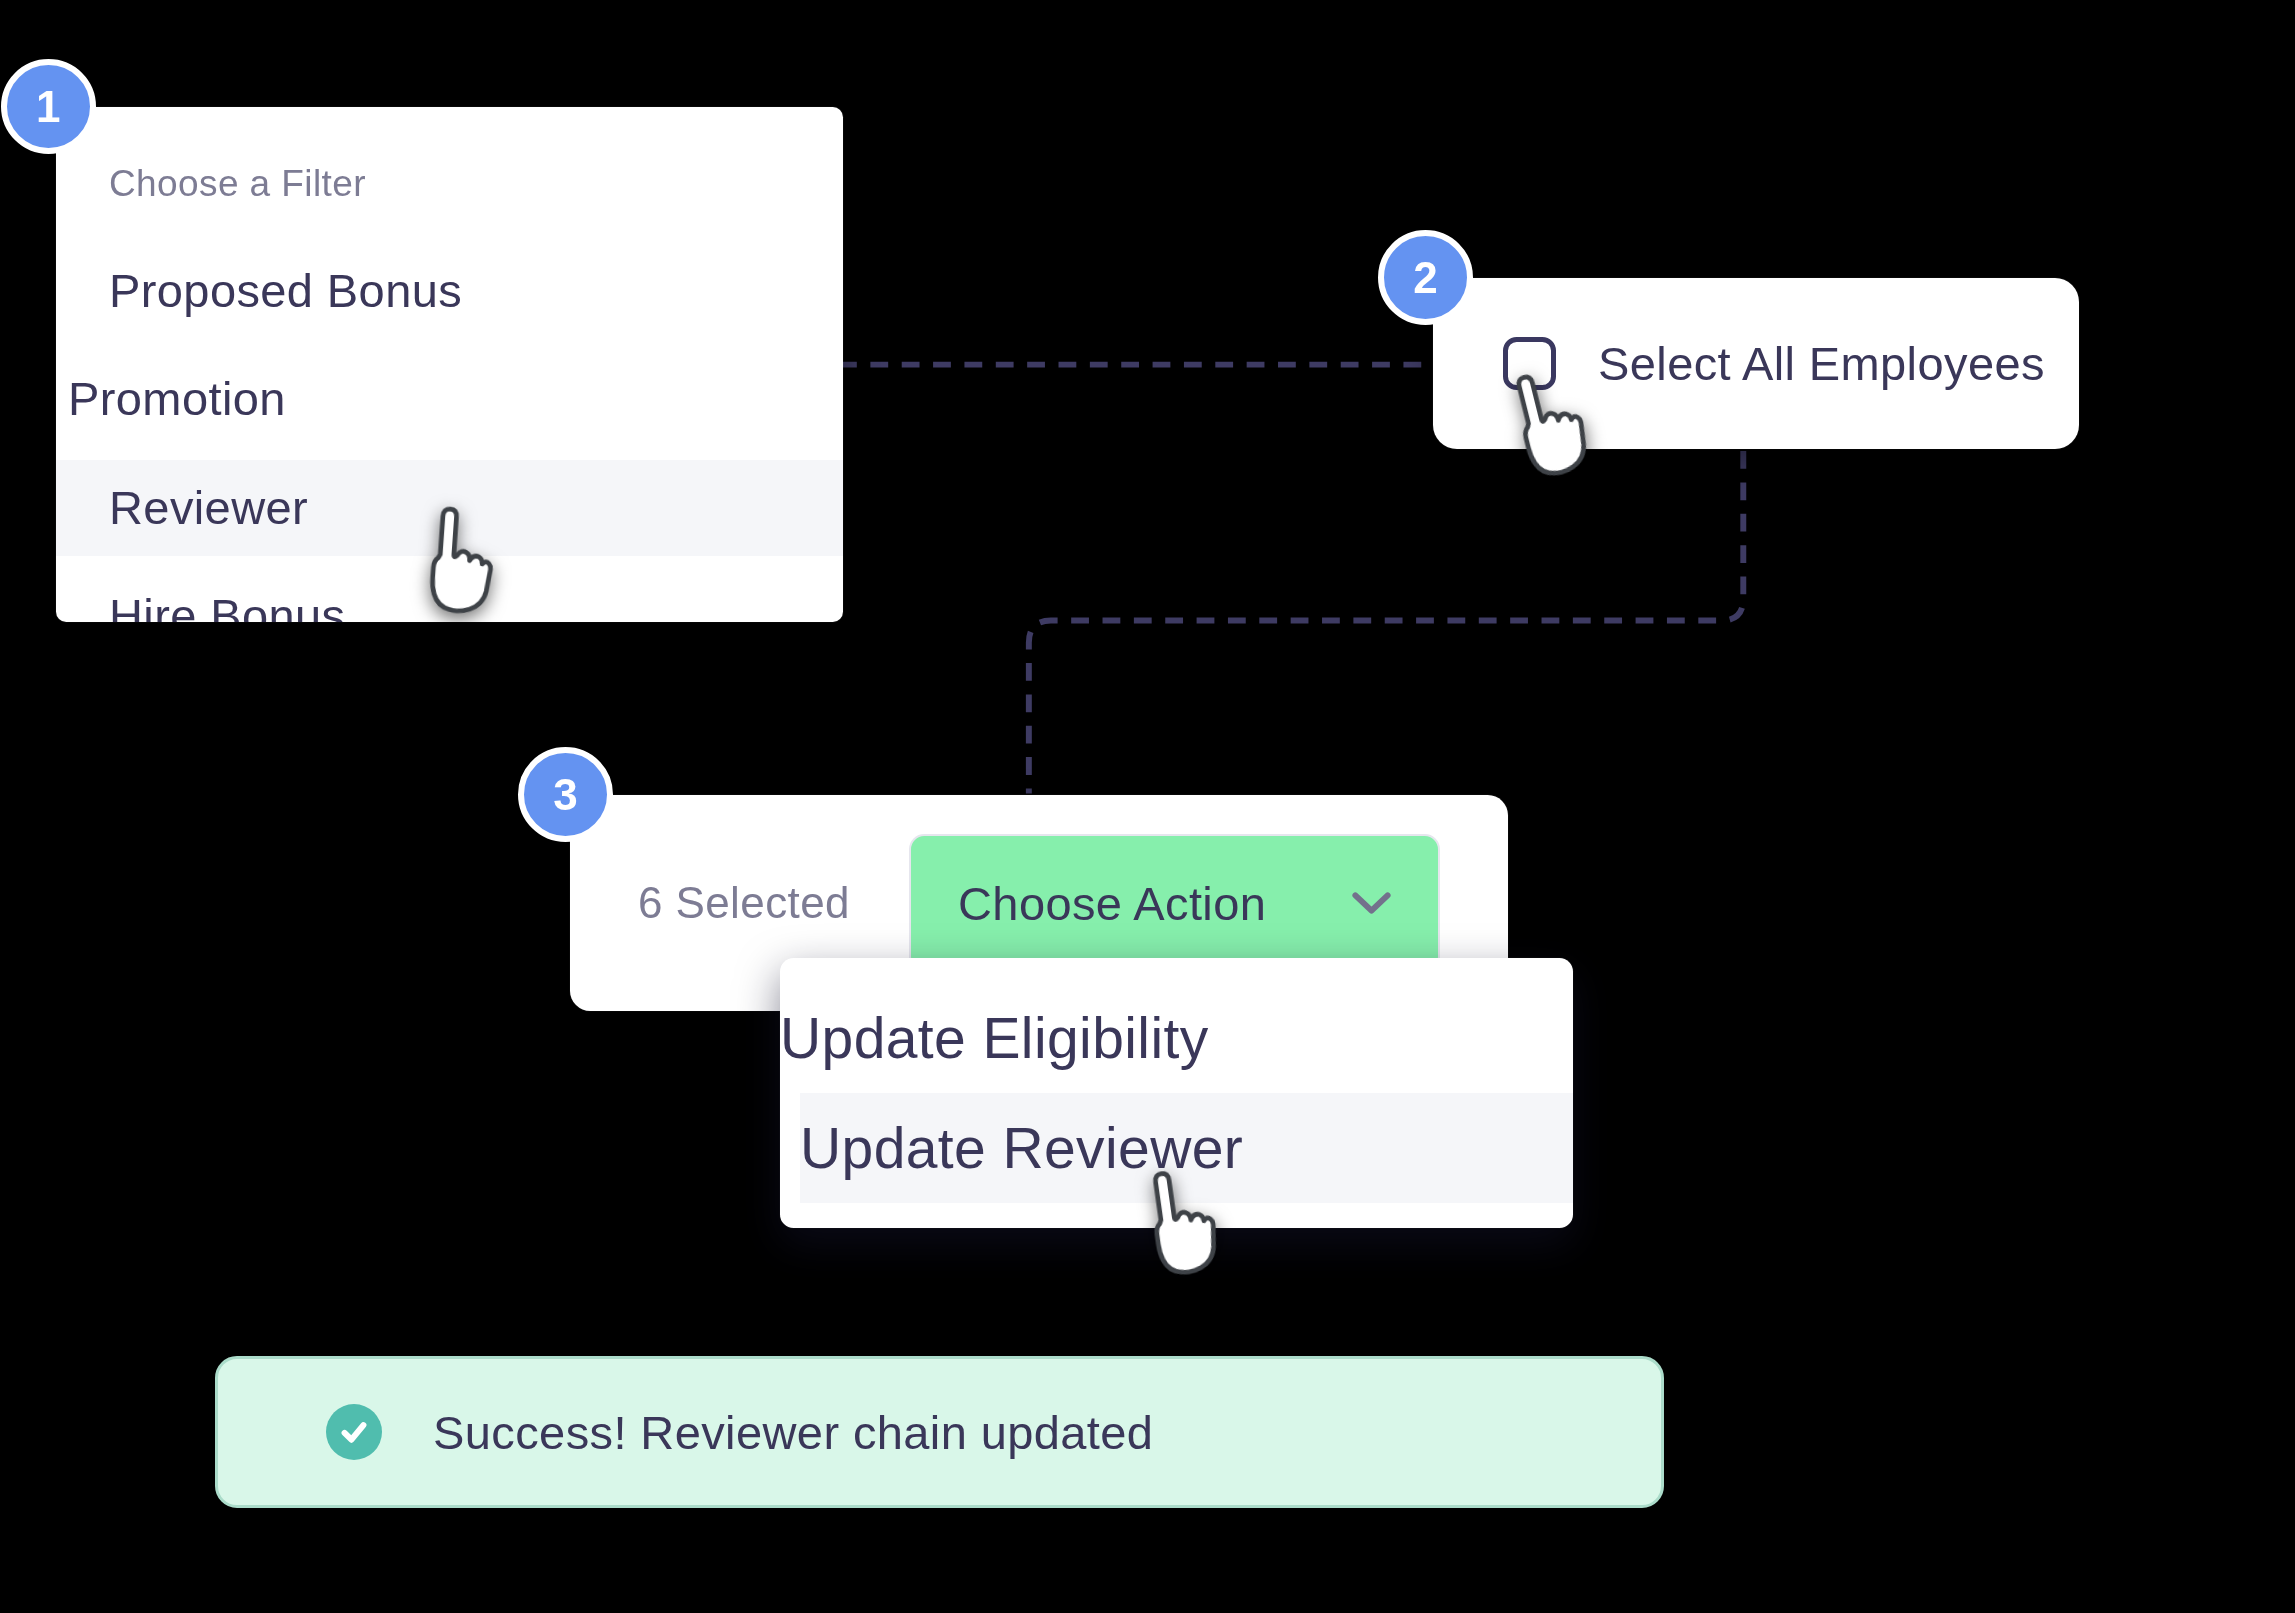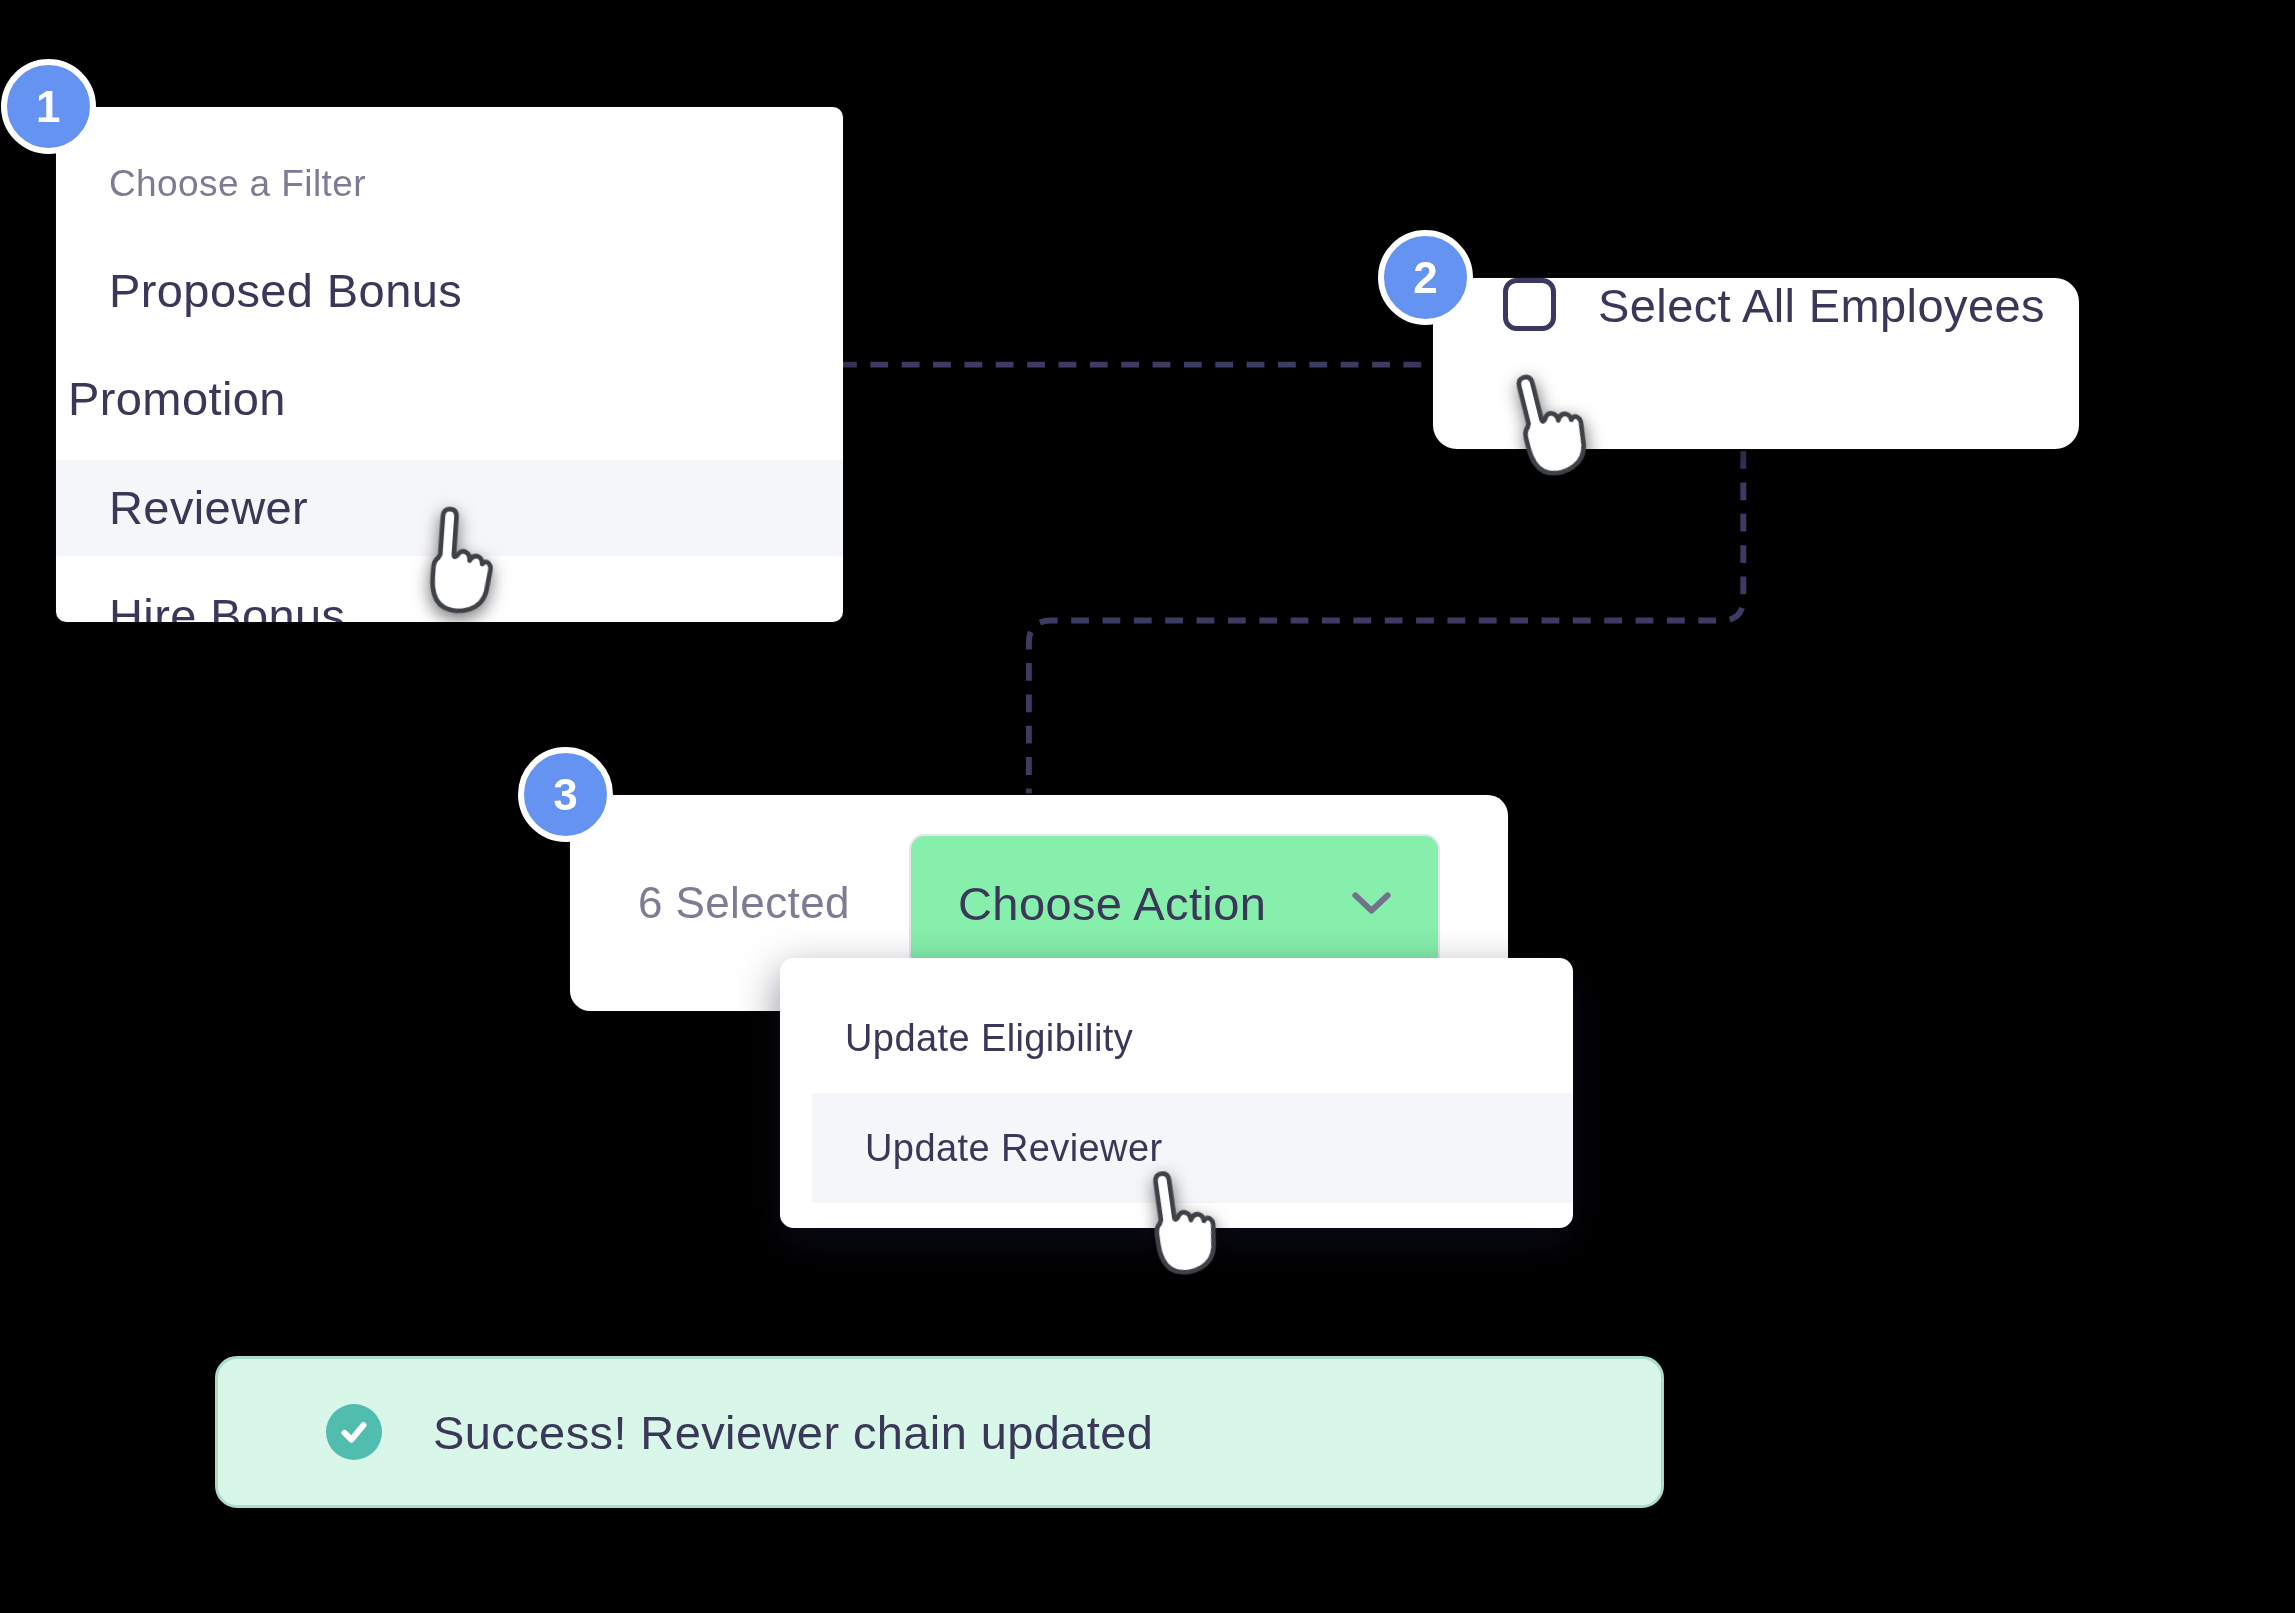--- a/index.html
+++ b/index.html
@@ -43,21 +43,21 @@
     position:absolute;left:0;width:100%;height:96px;line-height:96px;
     padding-left:53px;font-size:47px;letter-spacing:0.4px;color:var(--text-dark);white-space:nowrap;
   }
   .filter-row.r0{top:136px;}
   .filter-row.r1{top:244px;padding-left:12px;}
   .filter-row.r2{top:353px;background:var(--row-highlight);}
   .filter-row.r3{top:461px;}
   
   .select-all-panel{
     left:1433px;top:278px;width:646px;height:171px;border-radius:24px;
-    display:flex;align-items:flex-start;padding-left:70px;gap:42px;
+    display:flex;align-items:center;padding-left:70px;gap:42px;
   }
   .checkbox{
     width:53px;height:53px;border:5.1px solid var(--checkbox);border-radius:13.6px;
     background:transparent;flex:0 0 auto;
   }
   .select-all-label{font-size:47px;letter-spacing:0.4px;white-space:nowrap;}
   
   .bulk-panel{left:570px;top:795px;width:938px;height:216px;border-radius:20.3px;}
   .count-label{
     position:absolute;left:68px;top:0;height:216px;line-height:216px;
@@ -70,22 +70,22 @@
     padding:15px 47px;cursor:pointer;
   }
   .action-button-label{font-size:47px;letter-spacing:0.4px;white-space:nowrap;}
   
   .action-menu{
     left:780px;top:958px;width:793px;height:270px;border-radius:13.6px;overflow:hidden;
     box-shadow:0 15.3px 42px rgba(20,20,45,.5), 0 0 0 0.8px rgba(255,255,255,.04);
     z-index:3;
   }
   .menu-row{
-    position:absolute;left:12px;width:100%;height:110px;line-height:110px;
-    padding-left:53px;font-size:38px;letter-spacing:0.4px;white-space:nowrap;
+    position:absolute;left:0;width:100%;height:110px;line-height:110px;
+    font-size:57px;letter-spacing:0.4px;white-space:nowrap;
   }
   .menu-row.m0{top:24.6px;}
   .menu-row.m1{top:135px;background:var(--row-highlight);margin-left:20px;}
   
   .toast{
     position:absolute;left:215px;top:1356px;width:1449px;height:152px;border-radius:22px;
     background:var(--toast-bg);border:3.4px solid var(--toast-border);
     display:flex;align-items:center;padding-left:108px;gap:51px;z-index:2;
   }
   .toast-check{

